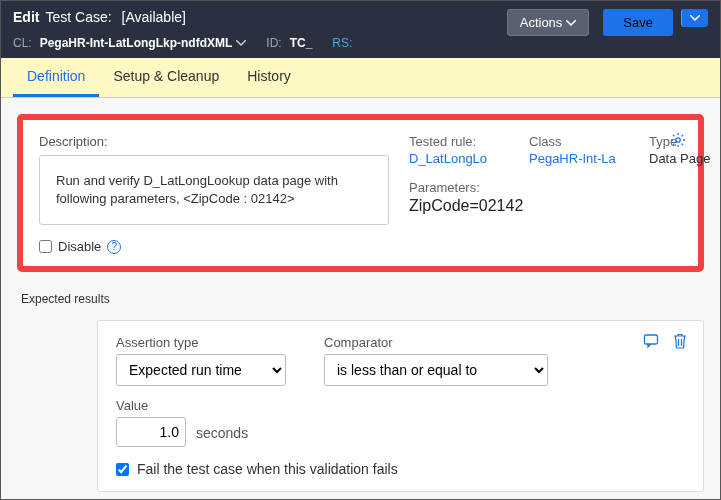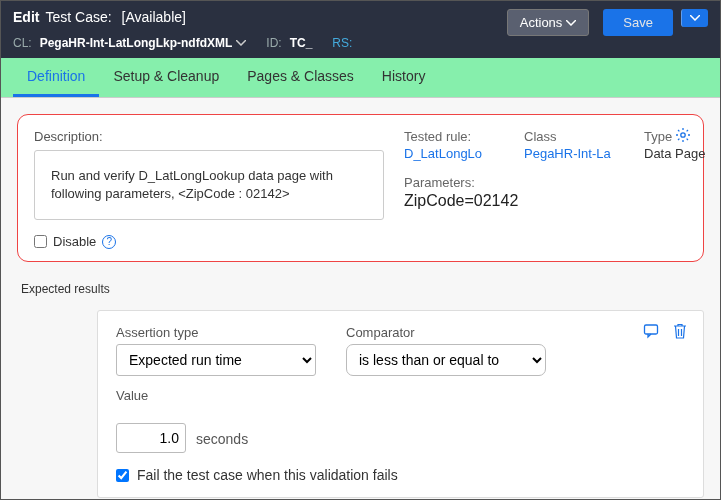--- a/index.html
+++ b/index.html
@@ -5,59 +5,59 @@
   * { box-sizing: border-box; margin: 0; padding: 0; }
   body { font-family: Arial, Helvetica, sans-serif; font-size: 13px; color: #333; background: #fff; width: 721px; height: 500px; overflow: hidden; border: 1px solid #555; }
   
   .header { background: #2a3040; color: #fff; padding: 8px 12px; }
   .header-row1 { display: flex; align-items: flex-start; gap: 6px; margin-bottom: 0; }
   .title-edit { font-weight: bold; font-size: 14px; }
   .title-tc { font-size: 14px; }
   .title-avail { font-size: 14px; margin-left: 4px; }
   .header-spacer { flex: 1; }
   .btn-actions { background: #5a6070; color: #fff; border: 1px solid #777; padding: 5px 12px; border-radius: 3px; cursor: pointer; display: inline-flex; align-items: center; gap: 4px; font-size: 13px; }
-  .btn-save { background: #1a73e8; color: #e5e5e5; border: none; padding: 6px 20px; border-radius: 3px; cursor: pointer; font-size: 13px; margin-left: 8px; }
+  .btn-save { background: #1a73e8; color: #000000; border: none; padding: 6px 20px; border-radius: 3px; cursor: pointer; font-size: 13px; margin-left: 8px; }
   .btn-save-drop { background: #1a73e8; color: #fff; border: none; border-left: 1px solid rgba(255,255,255,0.3); padding: 6px 8px; border-radius: 3px; cursor: pointer; margin-left: 2px; }
   .header-row2 { display: flex; align-items: center; gap: 8px; font-size: 12px; }
   .meta-label { color: #9aa; }
   .meta-val { color: #fff; font-weight: bold; display: inline-flex; align-items: center; gap: 4px; }
   .meta-rs { color: #4ad; }
   
-  .tabs { display: flex; border-bottom: 1px solid #ccc; padding: 0 12px; background: #86efac; }
+  .tabs { display: flex; border-bottom: 1px solid #ccc; padding: 0 12px; background: #fef9c3; }
   .tab { padding: 10px 14px; cursor: pointer; color: #333; font-size: 14px; }
   .tab.active { color: #1a73e8; border-bottom: 3px solid #1a73e8; font-weight: 500; }
   
   .panel { padding: 16px; background: #f7f7f7; }
-  .desc-box { background: #fff; border: 1px solid #ef4444; border-radius: 11px; padding: 14px 16px 12px 16px; position: relative; }
+  .desc-box { background: #fff; border: 6px solid #ef4444; border-radius: 5px; padding: 14px 16px 12px 16px; position: relative; }
   .desc-grid { display: flex; gap: 20px; }
   .desc-left { flex: 0 0 350px; }
   .desc-label { color: #555; font-size: 13px; margin-bottom: 6px; }
   .desc-text { border: 1px solid #ccc; border-radius: 3px; padding: 16px; min-height: 50px; font-size: 13px; color: #333; line-height: 1.4; }
   .desc-mid { flex: 1; }
   .tested-row { display: flex; gap: 30px; }
   .tested-col { flex: 1; }
   .small-label { color: #666; font-size: 13px; margin-bottom: 2px; }
   .link { color: #1a73e8; cursor: pointer; font-size: 13px; white-space: nowrap; overflow: hidden; text-overflow: clip; }
   .params-label { color: #666; font-size: 13px; margin-top: 14px; }
   .params-val { font-size: 16px; color: #222; margin-top: 2px; }
   .gear { position: absolute; right: 12px; top: 12px; color: #1a73e8; cursor: pointer; }
   .disable-row { display: flex; align-items: center; gap: 6px; margin-top: 14px; font-size: 13px; }
   .help { color: #1a73e8; border: 1px solid #1a73e8; border-radius: 50%; width: 14px; height: 14px; display: inline-flex; align-items: center; justify-content: center; font-size: 10px; cursor: pointer; }
   
   .exp-title { font-size: 12px; color: #333; margin: 20px 4px 14px 4px; }
   .exp-card { background: #fff; border: 1px solid #ddd; border-radius: 3px; padding: 14px 18px; margin-left: 80px; position: relative; }
   .exp-icons { position: absolute; right: 16px; top: 12px; display: flex; gap: 14px; }
   .exp-icons span { color: #1a73e8; cursor: pointer; }
-  .field-row { display: flex; gap: 30px; margin-bottom: 12px; }
+  .field-row { display: flex; gap: 38px; margin-bottom: 12px; }
   .field { display: flex; flex-direction: column; gap: 4px; }
   .field label { color: #555; font-size: 13px; }
   .sel { border: 1px solid #bbb; border-radius: 3px; padding: 6px 8px; font-size: 14px; background: #fff; cursor: pointer; }
-  .sel1 { width: 200px; }
-  .sel2 { width: 200px; border-radius: 7px; }
-  .val-input { width: 70px; border: 1px solid #bbb; border-radius: 3px; padding: 6px; text-align: right; font-size: 14px; margin-top: 16px; }
+  .sel1 { width: 170px; }
+  .sel2 { width: 224px; }
+  .val-input { width: 70px; border: 1px solid #bbb; border-radius: 3px; padding: 6px; text-align: right; font-size: 14px; }
   .val-row { display: flex; align-items: flex-end; gap: 10px; margin-bottom: 14px; }
   .unit { color: #555; font-size: 14px; padding-bottom: 6px; }
   .fail-row { display: flex; align-items: center; gap: 8px; font-size: 14px; }
   .chev { display: inline-block; }
   svg { display: block; }
 </style>
 </head>
 <body>
 
 <div class="header">
@@ -95,21 +95,20 @@
     </span>
     <span class="meta-label" style="margin-left:12px;">ID:</span>
     <span class="meta-val">TC_</span>
     <span class="meta-rs" style="margin-left:12px;">RS:</span>
   </div>
 </div>
 
 <div class="tabs">
   <div class="tab active">Definition</div>
   <div class="tab">Setup &amp; Cleanup</div>
-  <div class="tab">Pages &amp; Classes</div>
   <div class="tab">History</div>
 </div>
 
 <div class="panel">
   <div class="desc-box">
     <span class="gear">
       <svg width="16" height="16" viewBox="0 0 16 16">
           <circle cx="8" cy="8" r="2.2" fill="none" stroke="#1a73e8" stroke-width="1.3"></circle>
           <path d="M8 1v2M8 13v2M1 8h2M13 8h2M3 3l1.4 1.4M11.6 11.6L13 13M3 13l1.4-1.4M11.6 4.4L13 3" stroke="#1a73e8" stroke-width="1.3"></path>
         </svg>

